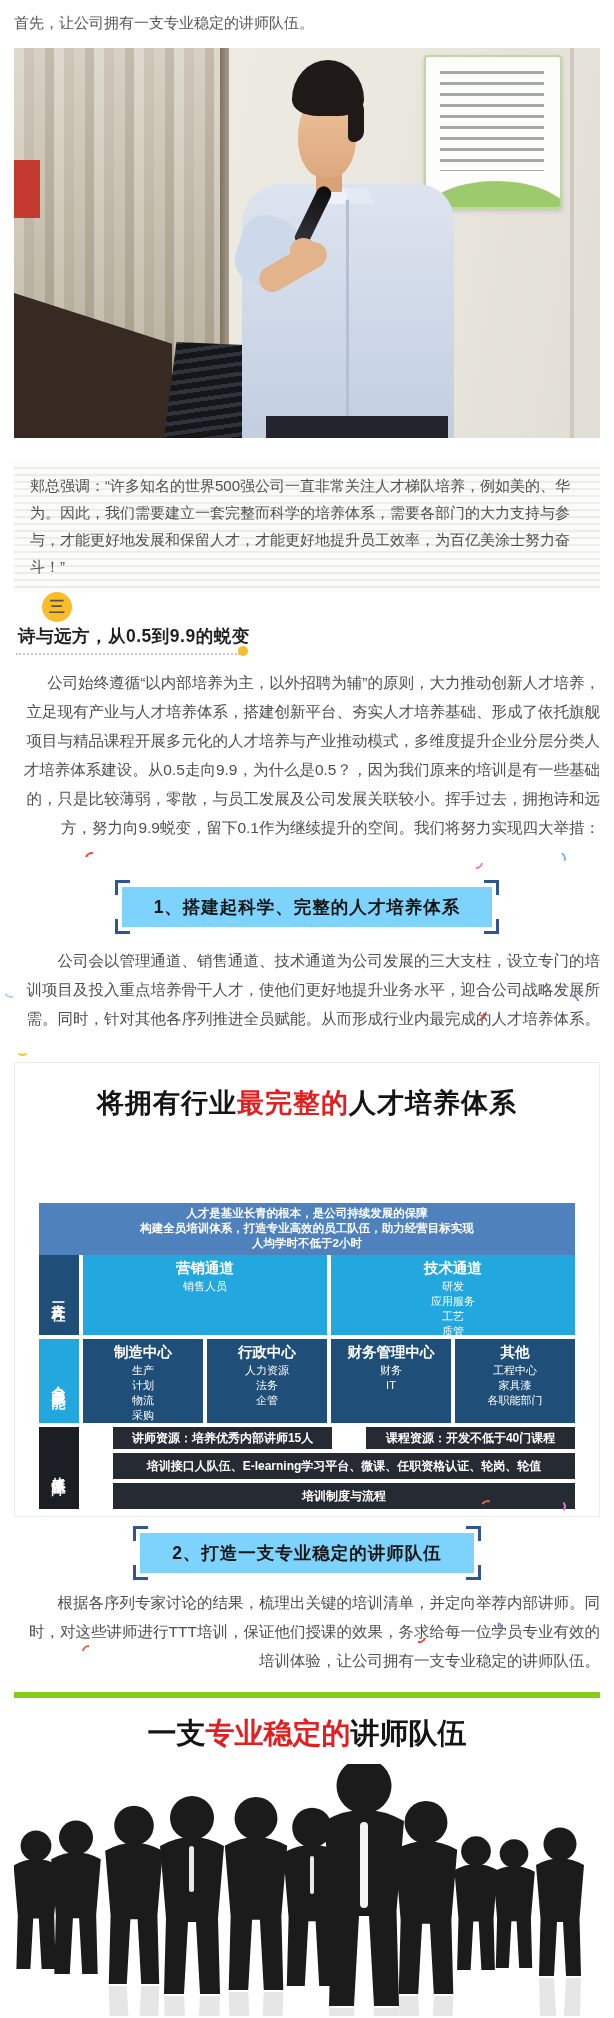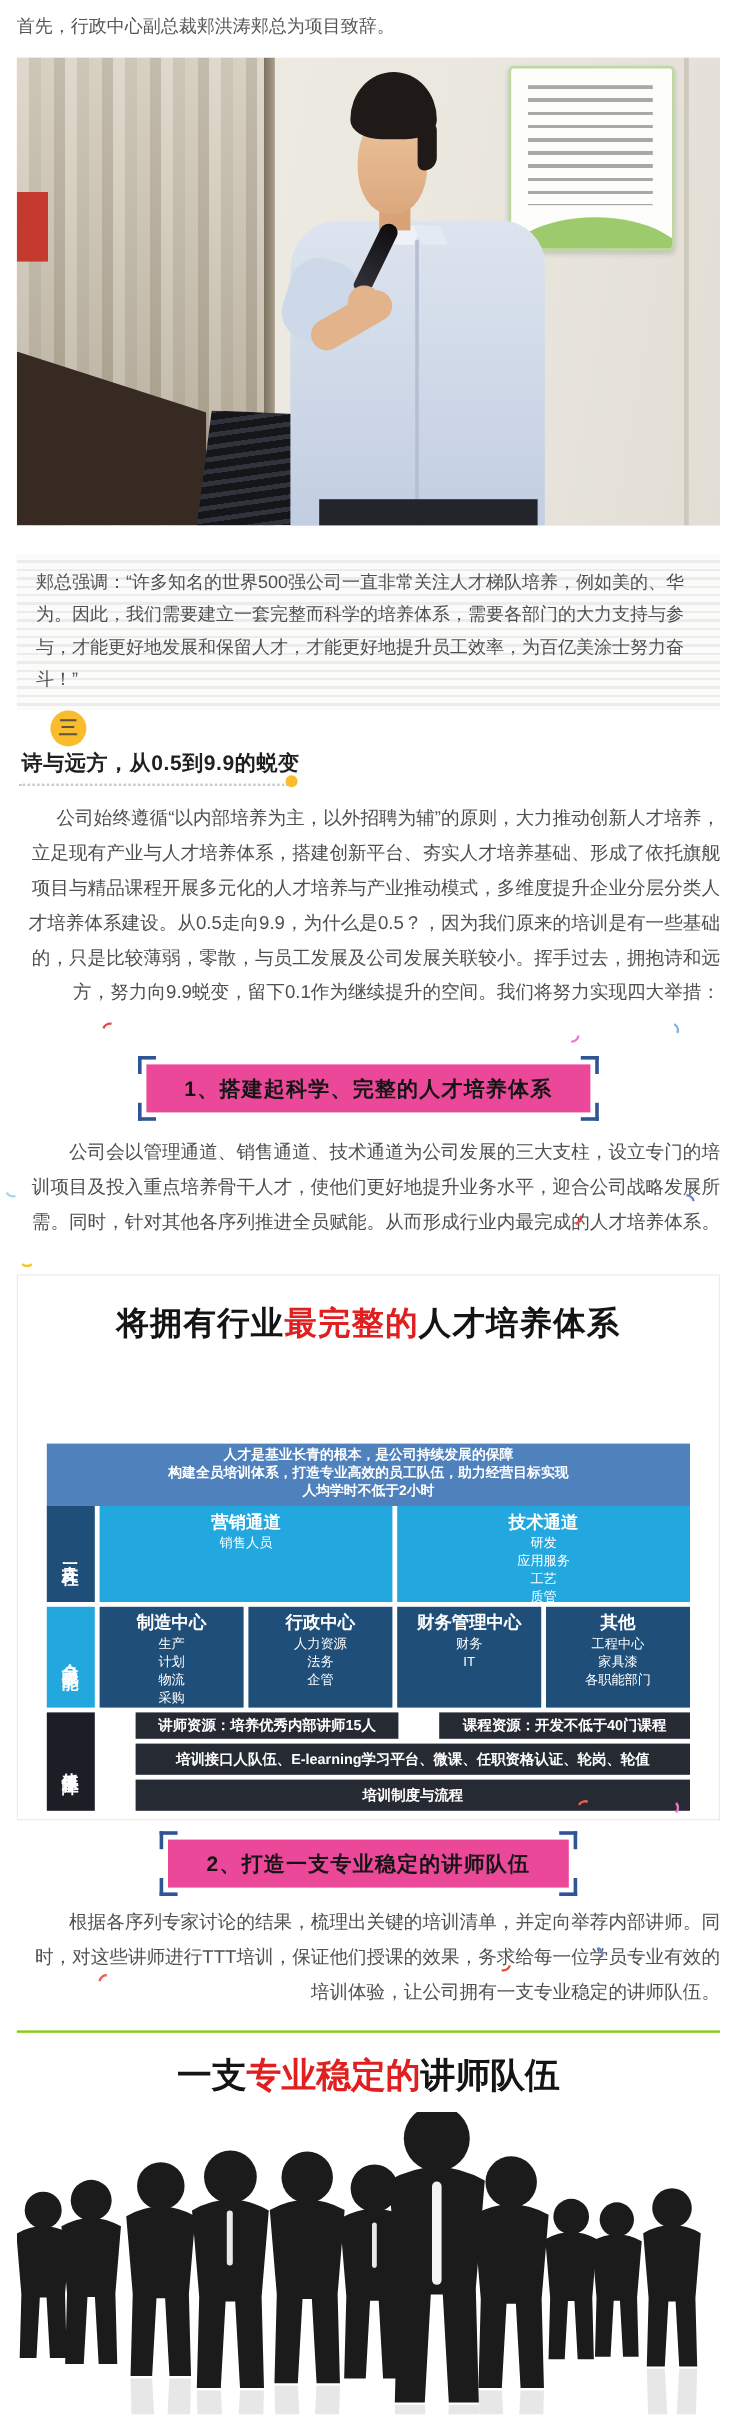--- a/index.html
+++ b/index.html
@@ -66,21 +66,21 @@
   .p3{top:1588px;}
   
   .btn-row{left:0;width:614px;text-align:center;}
   .b1{top:880px;} .b2{top:1526px;}
   .bracket-box{position:relative;display:inline-block;padding:7px;}
   .corner{position:absolute;width:12px;height:12px;border:3px solid #2f5597;}
   .tl{top:0;left:0;border-right:none;border-bottom:none;}
   .tr{top:0;right:0;border-left:none;border-bottom:none;}
   .bl{bottom:0;left:0;border-right:none;border-top:none;}
   .br{bottom:0;right:0;border-left:none;border-top:none;}
-  .yellow-btn{display:inline-block;background:#ec4899;padding:8px 32px;font-size:17.5px;
+  .yellow-btn{display:inline-block;background:#7dd3fc;padding:8px 32px;font-size:17.5px;
     font-weight:bold;color:#151515;white-space:nowrap;letter-spacing:1px;}
   
   .ig{top:1062px;left:14px;width:586px;height:455px;background:#ffffff;border:1px solid #ececec;box-sizing:border-box;}
   .ig-title{position:absolute;top:22px;width:100%;text-align:center;font-size:27px;font-weight:bold;
     color:#141414;letter-spacing:1px;}
   .red{color:#e02020;}
   .roof{position:absolute;top:62px;left:9px;width:566px;height:78px;background:#4f81bd;
     clip-path:polygon(50% 0,100% 100%,0 100%);}
   .roof-label{position:absolute;bottom:5px;width:100%;text-align:center;color:#fff;
     font-size:19px;font-weight:bold;letter-spacing:1px;}
@@ -99,30 +99,30 @@
   .cell-navy{background:#1f4e79;}
   .cell-title{font-size:14.5px;font-weight:bold;margin-top:4px;}
   .cell-items{font-size:11px;line-height:15px;white-space:pre-line;margin-top:1px;}
   .sup-col{flex:1;display:flex;flex-direction:column;gap:4px;}
   .sup-row{display:flex;gap:4px;}
   .bar{background:#262a33;color:#fff;font-size:12px;font-weight:bold;display:flex;
     align-items:center;justify-content:center;margin-left:30px;}
   .bar-a{flex:1.05;height:22px;} .bar-b{flex:1;height:22px;}
   .bar-w{height:26px;}
   
-  .fimg{top:1692px;left:14px;width:586px;height:318px;background:#fff;border-top:2px solid #84cc16;overflow:hidden;}
+  .fimg{top:1692px;left:14px;width:586px;height:318px;background:#fff;border-top:6px solid #84cc16;overflow:hidden;}
   .f-title{position:absolute;top:16px;width:100%;text-align:center;font-size:29px;font-weight:bold;color:#141414;}
   .sil{position:absolute;left:0;bottom:0;width:586px;height:252px;}
   
   .cf{width:9px;height:9px;border:2.5px solid transparent;border-radius:50%;}
 </style>
 </head>
 <body>
 
-<div class="abs intro">首先，行政中心副总裁郏洪涛郏总为项目致辞。</div>
+<div class="abs intro">首先，让公司拥有一支专业稳定的讲师队伍。</div>
 
 <div class="abs photo">
   <div class="curtain"></div>
   <div class="curtain-shade"></div>
   <div class="seam"></div>
   <div class="red-sign"></div>
   <div class="poster">
     <div class="poster-lines"></div>
     <div class="poster-swoosh"></div>
   </div>

